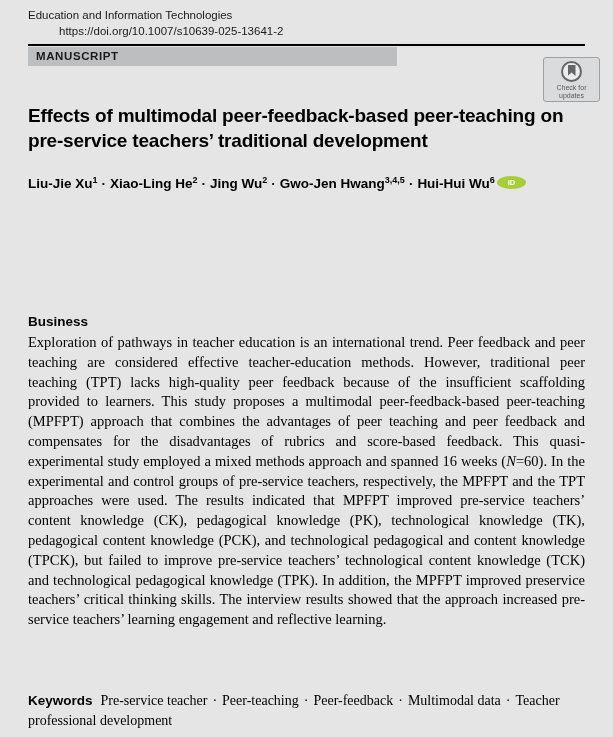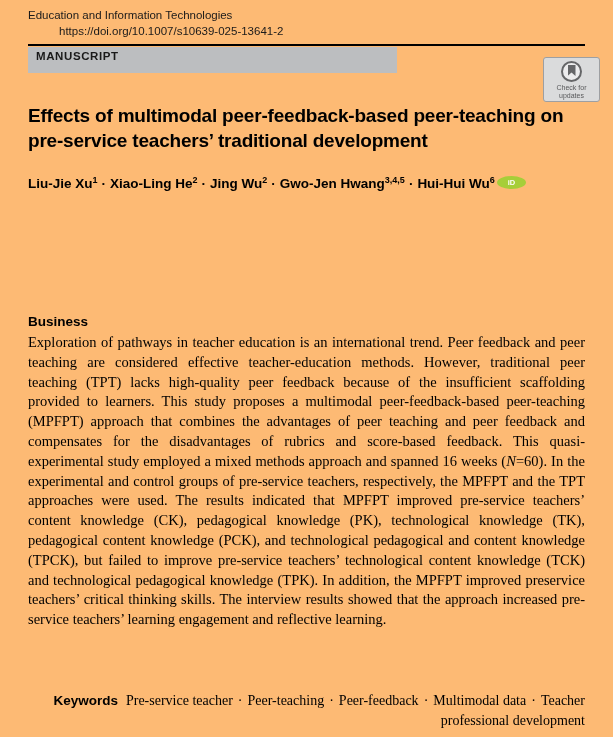--- a/index.html
+++ b/index.html
@@ -1,21 +1,21 @@
 <!DOCTYPE html>
 <html><head>
 <meta charset="utf-8">
 <style>
   * { margin: 0; padding: 0; box-sizing: border-box; }
   html, body { background: #ffffff; }
   .page {
     position: relative;
     width: 613px;
     height: 737px;
-    background: #fdba74;
+    background: #e5e5e5;
     font-family: "Liberation Sans", sans-serif;
     color: #111111;
     overflow: hidden;
   }
   .journal-head {
     position: absolute;
     left: 28px; top: 7px;
     font-size: 11.5px;
     line-height: 16px;
     color: #1a1a1a;
@@ -23,21 +23,21 @@
   .journal-head .doi { display: block; padding-left: 31px; }
   .top-rule {
     position: absolute;
     left: 28px; top: 44px;
     width: 557px; height: 2px;
     background: #000000;
   }
   .banner {
     position: absolute;
     left: 28px; top: 47px;
-    width: 369px; height: 26px;
+    width: 369px; height: 19px;
     background: #bcbec0;
     font-size: 11.5px;
     font-weight: bold;
     letter-spacing: 0.6px;
     color: #1a1a1a;
     padding: 3px 0 0 8px;
   }
   .check-badge {
     position: absolute;
     left: 543px; top: 57px;
@@ -143,21 +143,20 @@
   }
   .abstract-body i { font-style: italic; }
   .keywords {
     position: absolute;
     left: 28px; top: 691px;
     width: 557px;
     font-family: "Liberation Serif", serif;
     font-size: 14px;
     line-height: 19.8px;
     color: #000000;
-    text-align: right;
   }
   .keywords .kw-heading {
     font-family: "Liberation Sans", sans-serif;
     font-size: 13.5px;
     font-weight: bold;
     margin-right: 8px;
   }
   .keywords .ksep { padding: 0 5px; }
 </style>
 </head>

